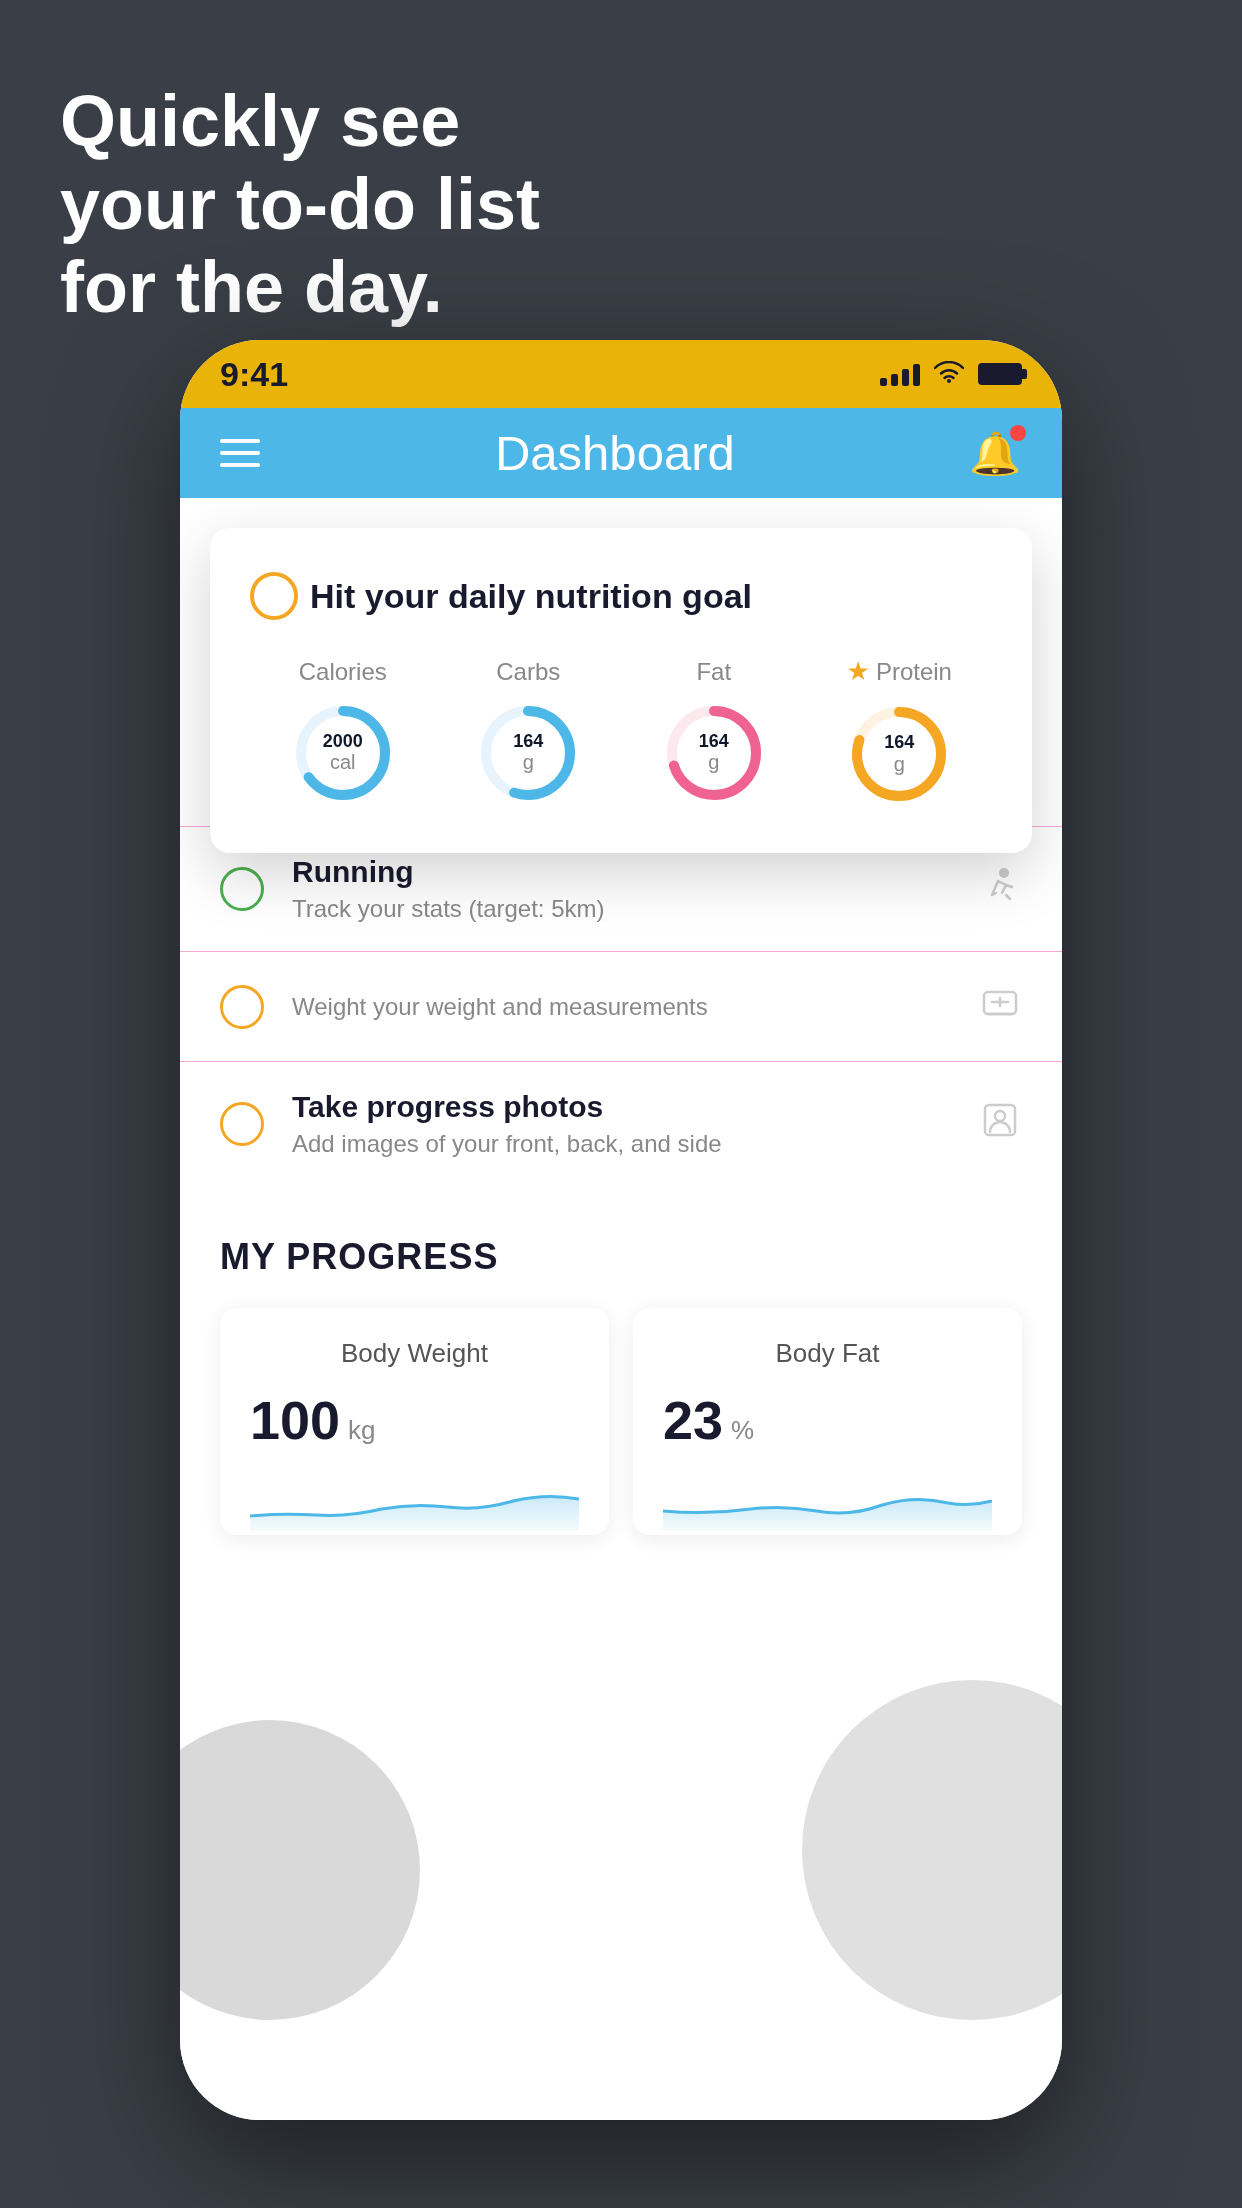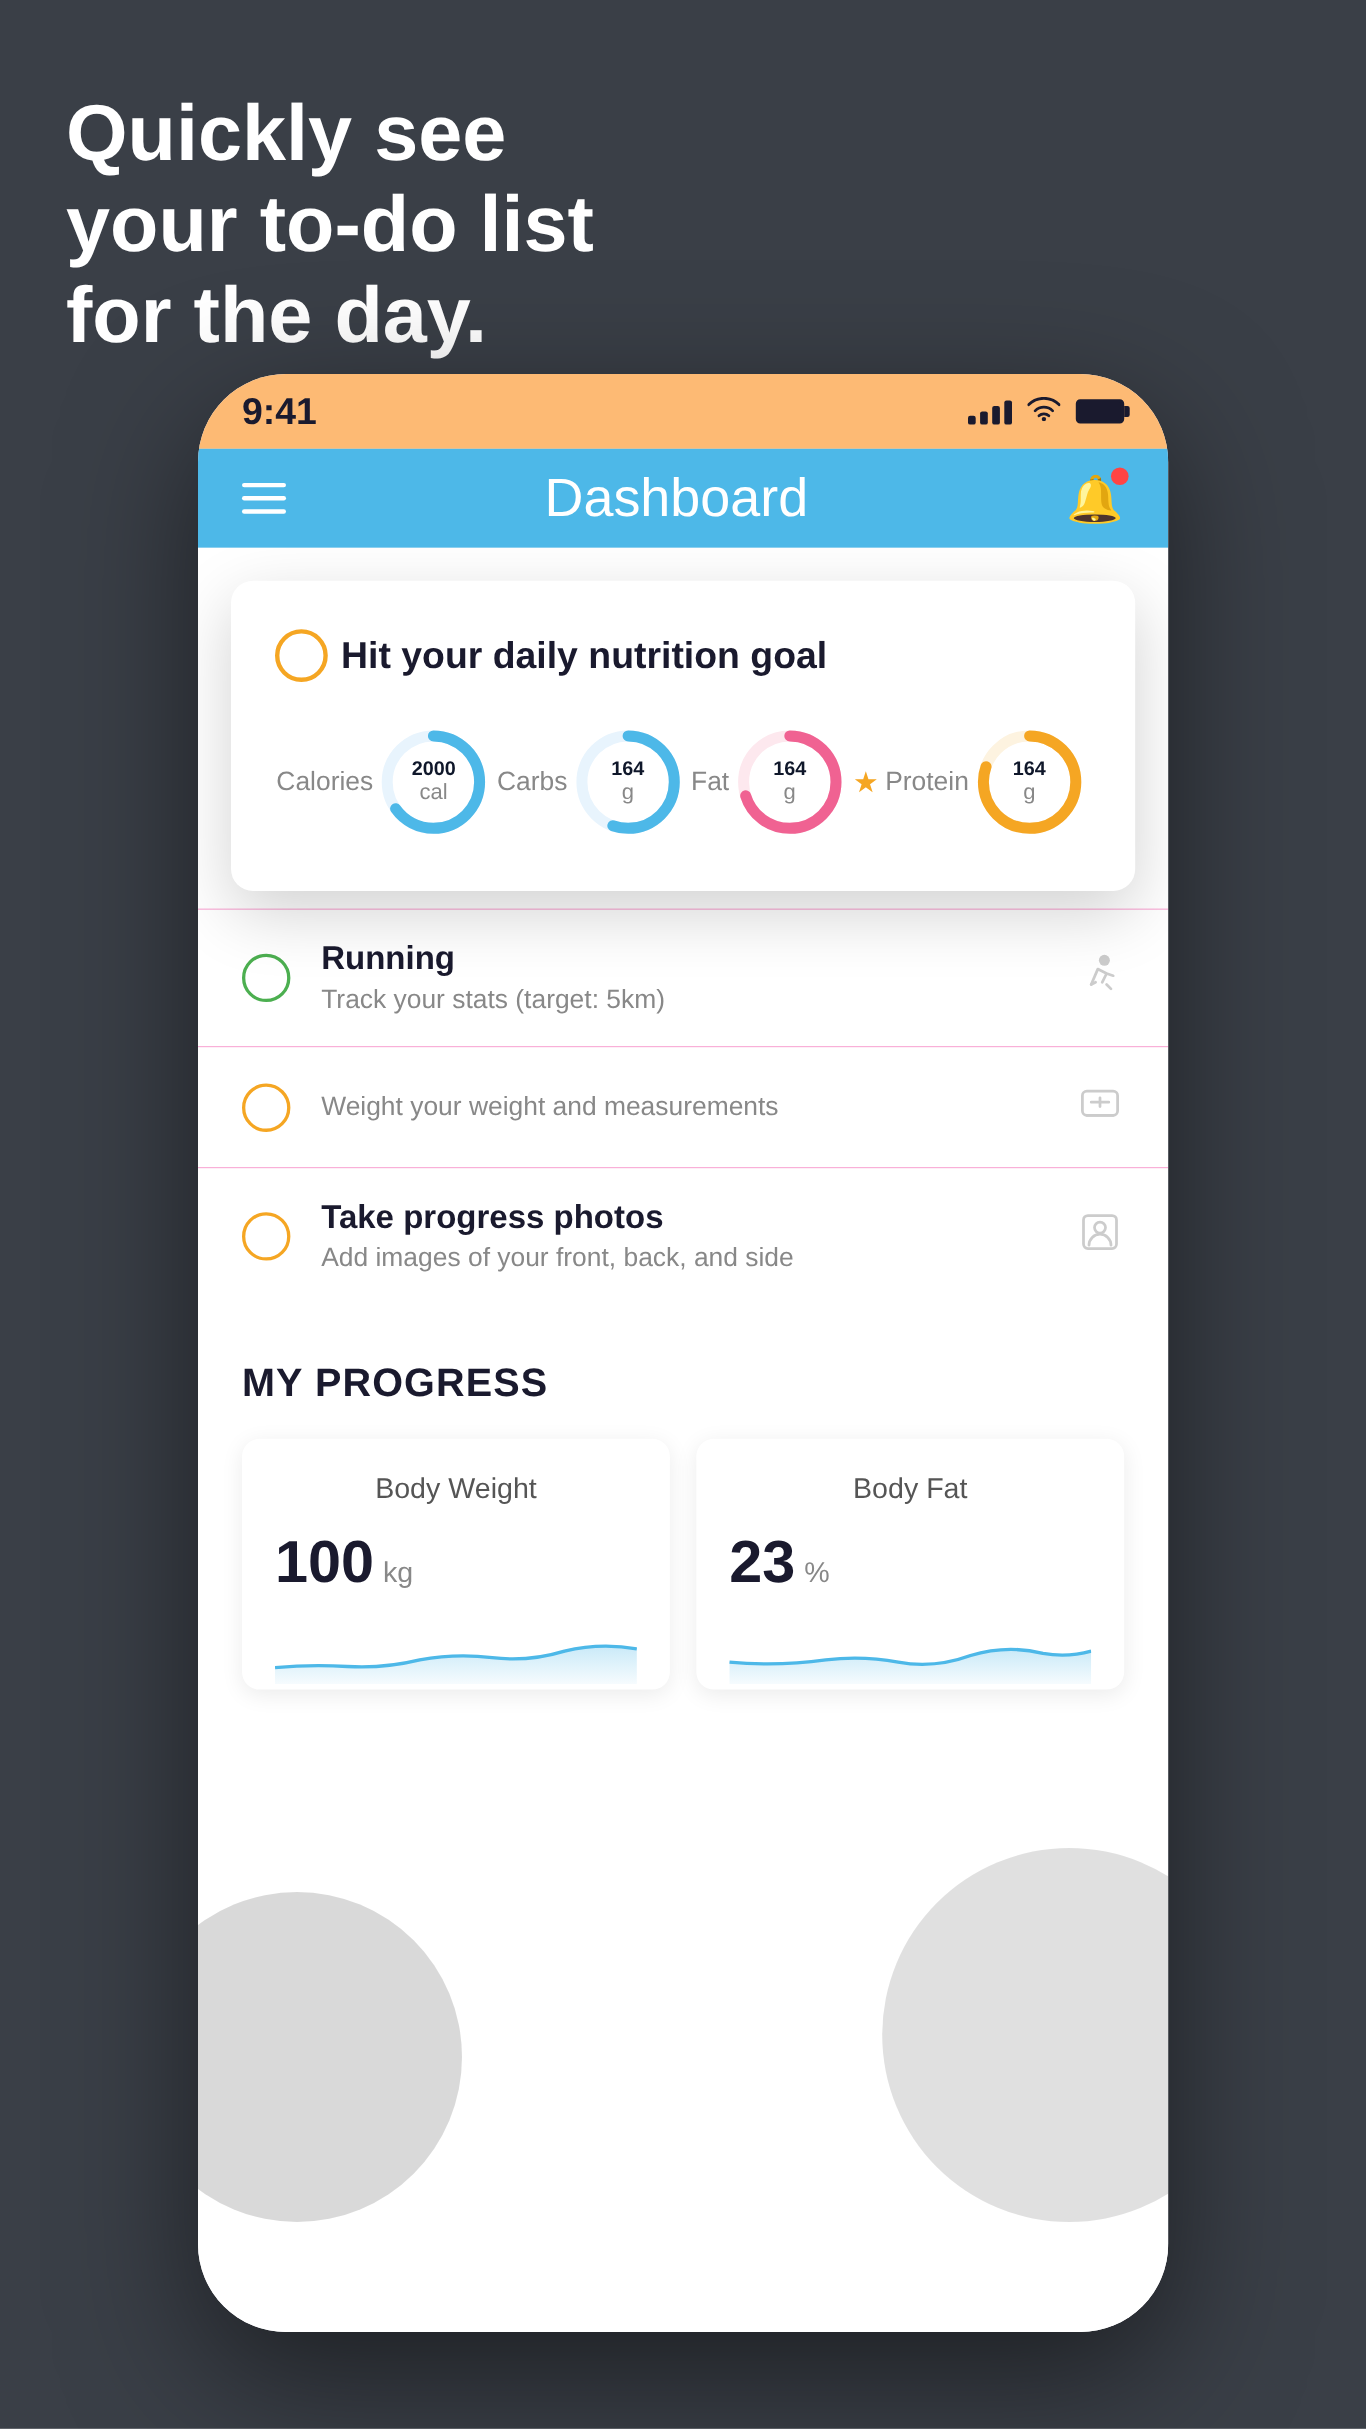--- a/index.html
+++ b/index.html
@@ -33,21 +33,21 @@
       height: 1780px;
       background: #f2f2f7;
       border-radius: 80px;
       overflow: hidden;
       box-shadow: 0 40px 120px rgba(0,0,0,0.5);
       z-index: 2;
     }
 
     
     .status-bar {
-      background: #fdba74;
+      background: #eab308;
       height: 68px;
       display: flex;
       align-items: center;
       justify-content: space-between;
       padding: 0 40px;
     }
     .status-time {
       color: #1a1a2e;
       font-size: 34px;
       font-weight: 600;
@@ -192,22 +192,23 @@
       color: #1a1a2e;
     }
 
     .macros-row {
       display: flex;
       justify-content: space-around;
       align-items: center;
     }
     .macro-item {
       display: flex;
-      align-items: center;
-      gap: 0;
+      flex-direction: column;
+      align-items: center;
+      gap: 12px;
     }
     .macro-label {
       font-size: 24px;
       color: #888;
     }
     .macro-label.starred {
       display: flex;
       align-items: center;
       gap: 6px;
       color: #888;

